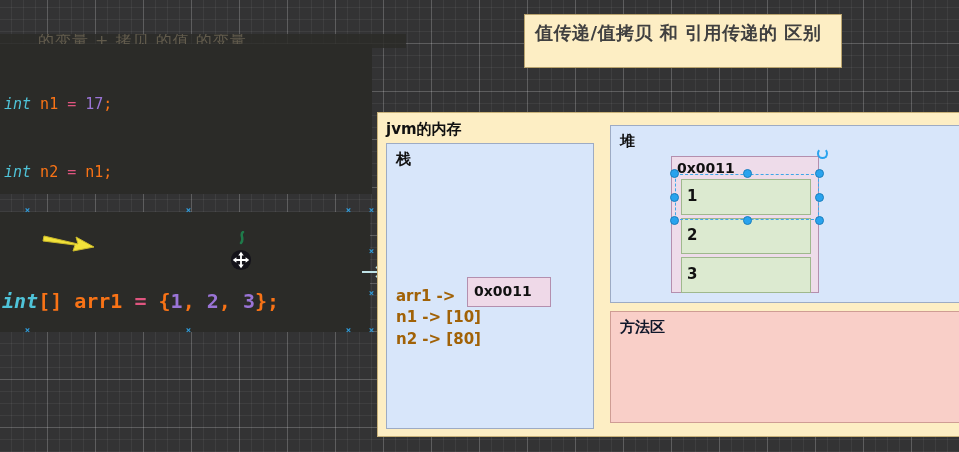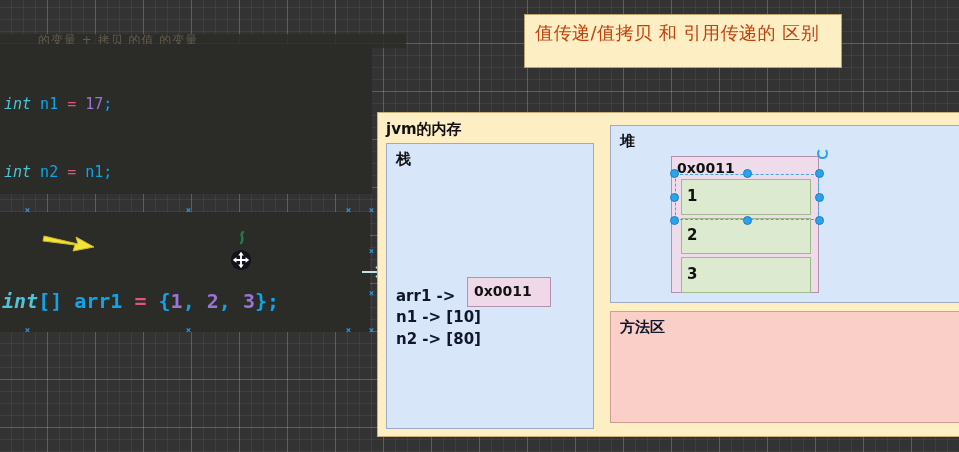--- a/index.html
+++ b/index.html
@@ -27,68 +27,68 @@
     color:#e8e6e3;
     font-family:"DejaVu Sans Mono","Liberation Mono",monospace;
     white-space:pre;
     overflow:hidden;
   }
   #code-top{left:0;top:44px;width:368px;height:146px;padding:4px 0 0 4px;font-size:15px;line-height:22.5px;}
   #code-bottom{left:0;top:212px;width:368px;height:118px;padding:2px 0 0 2px;font-size:20px;line-height:35px;font-weight:bold;}
   #code-ghost{
     position:absolute;left:0;top:34px;width:368px;height:14px;
     background:#2b2b28;overflow:hidden;
-    color:#6b6351;font-size:12px;font-family:"DejaVu Sans",sans-serif;
+    color:#6b6351;font-size:16px;font-family:"DejaVu Sans",sans-serif;
     line-height:13px;padding-left:38px;letter-spacing:1px;
     opacity:.85;
   }
   .kw{color:#4fc3d8;font-style:italic;}
   .num{color:#9a74d6;}
   .op{color:#e0557f;}
-  .plain{color:#0ea5e9;}
+  .plain{color:#f97316;}
 
   
   .updown-arrow{position:absolute;width:0;height:0;opacity:.75;}
   .sel-x{
     position:absolute;width:7px;height:7px;color:#2f9ede;
     font:bold 9px/7px "DejaVu Sans Mono",monospace;text-align:center;
   }
   .yellow-arrow{position:absolute;}
   .move-cursor{position:absolute;width:22px;height:22px;}
 
   
   #title-card{
     position:absolute;left:524px;top:14px;width:318px;height:54px;
     background:#fdeec4;border:1px solid #b9a36d;
     box-sizing:border-box;
   }
   #title-text{
     position:absolute;left:10px;top:6px;
-    font-size:18px;font-weight:normal;color:#c2410c;
+    font-size:18px;font-weight:bold;color:#404040;
     font-family:"DejaVu Sans","Liberation Sans",sans-serif;
     letter-spacing:.5px;white-space:nowrap;
   }
 
   
   #jvm-panel{
     position:absolute;left:377px;top:112px;width:600px;height:325px;
     background:#fdeec4;border:1px solid #c8b179;box-sizing:border-box;
   }
   #jvm-label{
     position:absolute;left:8px;top:7px;
     font-size:15px;font-weight:bold;color:#111;
     font-family:"DejaVu Sans","Liberation Sans",sans-serif;
   }
   #stack-box{
     position:absolute;left:8px;top:30px;width:208px;height:286px;
     background:#d8e6fa;border:1px solid #9dabc4;box-sizing:border-box;
   }
   #stack-label{position:absolute;left:9px;top:6px;font-size:15px;font-weight:bold;color:#111;font-family:"DejaVu Sans",sans-serif;}
   .stack-line{
-    position:absolute;left:9px;font-size:15px;font-weight:bold;color:#0f172a;
+    position:absolute;left:9px;font-size:15px;font-weight:bold;color:#a16207;
     font-family:"DejaVu Sans","Liberation Sans",sans-serif;white-space:nowrap;
   }
   #stack-arr1{top:143px;}
   #stack-n1{top:164px;}
   #stack-n2{top:186px;}
   #addr-chip{
     position:absolute;left:80px;top:133px;width:84px;height:30px;
     background:#efd9e8;border:1px solid #b48fae;box-sizing:border-box;
   }
   #addr-chip span{

